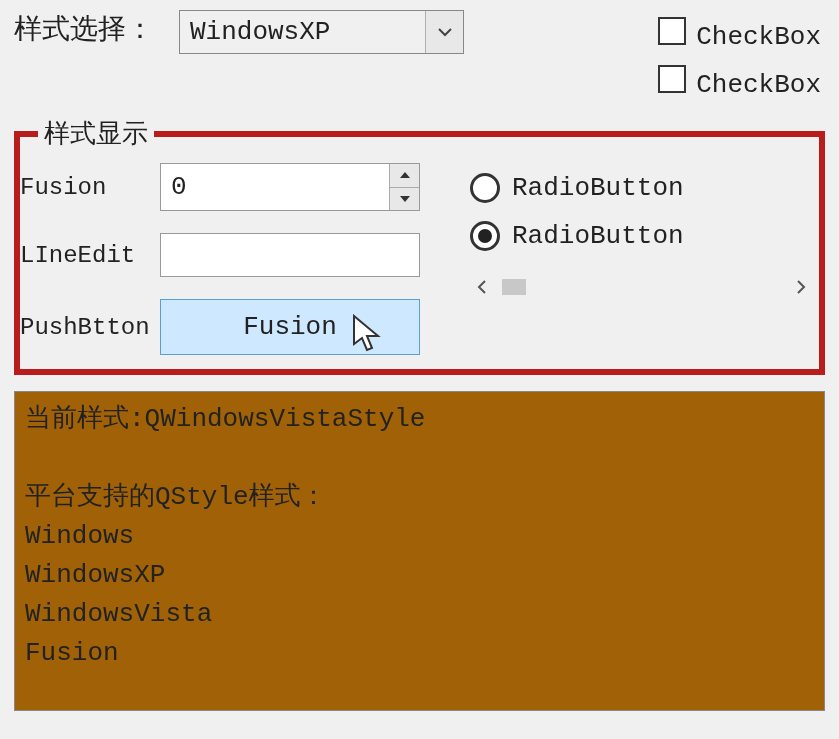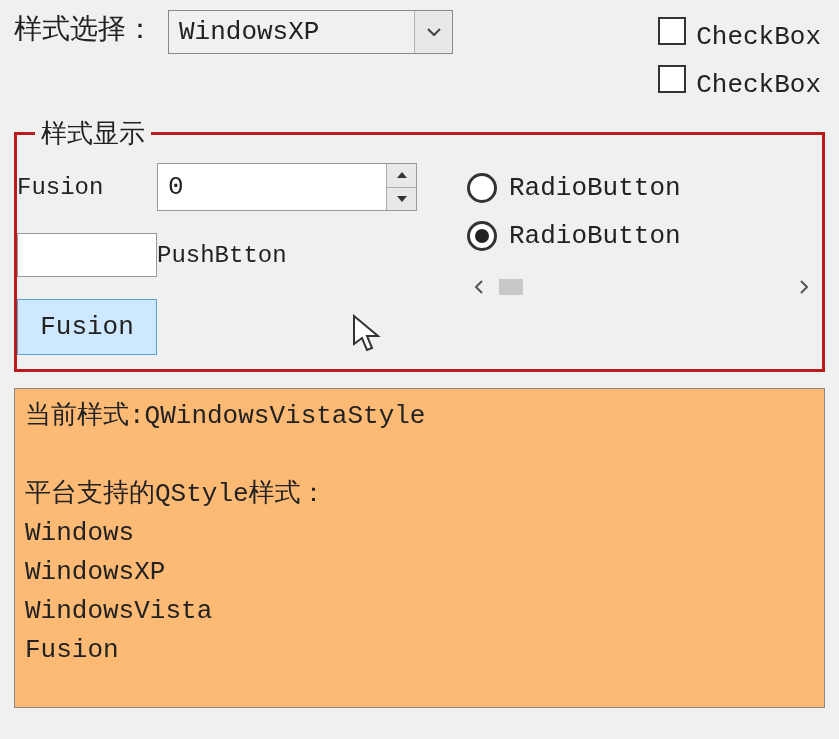--- a/index.html
+++ b/index.html
@@ -9,21 +9,21 @@
       font-size: 24px;
       color: #222;
       width: 839px;
       height: 739px;
       padding: 10px 14px;
       position: relative;
     }
     .top-row {
       display: flex;
       align-items: flex-start;
-      gap: 14px;
+      gap: 25px;
       margin-bottom: 8px;
     }
     .style-select-label {
       font-size: 28px;
     }
     .combo-box {
       display: flex;
       align-items: center;
       border: 1px solid #888;
       background: #f0f0f0;
@@ -61,21 +61,21 @@
       gap: 10px;
     }
     .checkbox-box {
       width: 28px;
       height: 28px;
       border: 2px solid #333;
       background: #fff;
     }
     .checkbox-label { font-size: 26px; margin-top: 12px; }
     fieldset.group {
-      border: 3px solid #b91c1c;
+      border: 6px solid #b91c1c;
       margin-top: 16px;
     }
     fieldset.group legend {
       font-size: 26px;
       padding: 0 6px;
       margin-left: 18px;
     }
     .group-inner {
       display: flex;
       padding: 12px 6px 14px 0;
@@ -191,21 +191,21 @@
     .scroll-thumb {
       position: absolute;
       left: 0;
       top: 2px;
       width: 24px;
       height: 16px;
       background: #c8c8c8;
     }
     .text-output {
       border: 1px solid #888;
-      background: #fdba74;
+      background: #a16207;
       margin-top: 16px;
       padding: 8px 10px;
       height: 320px;
       font-size: 26px;
       line-height: 1.5;
       white-space: pre-wrap;
       overflow: auto;
     }
     .cursor-overlay {
       position: absolute;
@@ -254,20 +254,21 @@
               </svg>
           </div>
           <div class="spin-btn">
             <svg viewBox="0 0 10 6">
                 <polygon points="0,0 10,0 5,6" fill="#333"></polygon>
               </svg>
           </div>
         </div>
       </div>
 
+      <span class="field-label">LIneEdit</span>
       <div class="line-edit"></div>
 
       <span class="field-label">PushBtton</span>
       <div class="push-button">
         <span>Fusion</span>
       </div>
     </div>
 
     <div class="right-col">
       <label class="radio-row">

